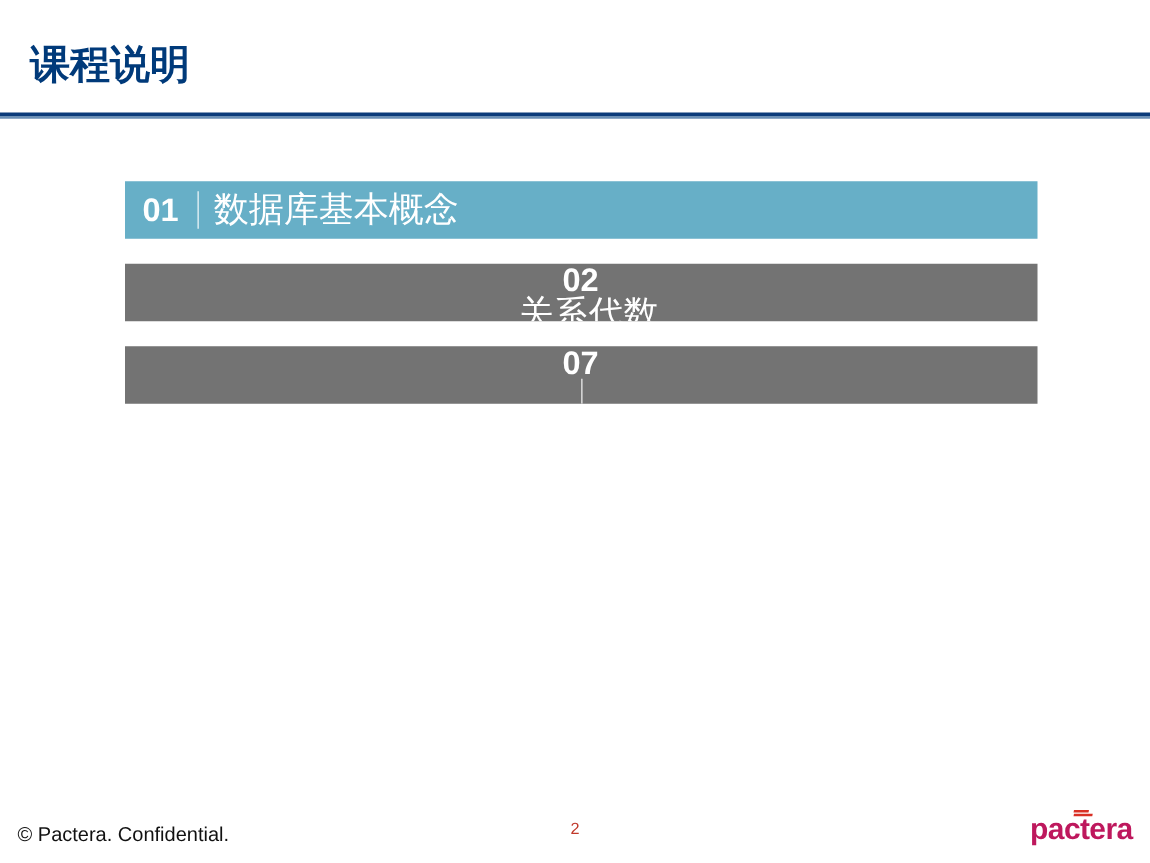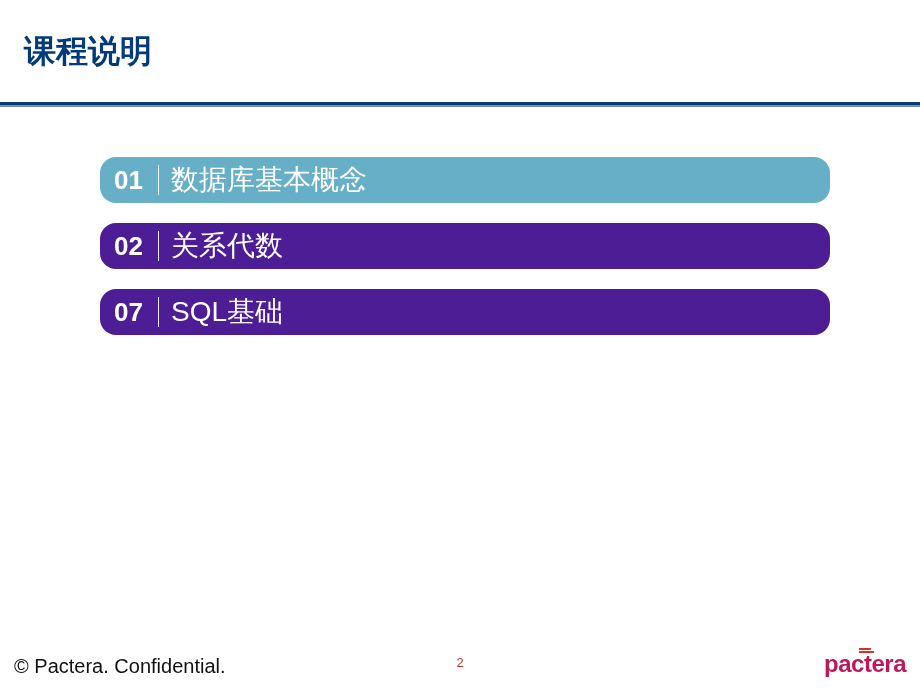--- a/index.html
+++ b/index.html
@@ -8,44 +8,44 @@
       height: 690px;
       background: #ffffff;
       font-family: "Microsoft YaHei", "Segoe UI", Arial, sans-serif;
       position: relative;
       overflow: hidden;
     }
     .slide-title {
       color: #003a7a;
       font-size: 32px;
       font-weight: bold;
-      padding: 30px 0 28px 24px;
+      padding: 30px 0 16px 24px;
     }
     .title-divider {
       height: 5px;
       width: 100%;
       background: linear-gradient(to bottom, #0b3b7a 0%, #0b3b7a 60%, #6b8fb5 61%, #6b8fb5 100%);
       margin-bottom: 50px;
     }
     .toc-list {
       display: flex;
       flex-direction: column;
       gap: 20px;
       padding: 0 90px 0 100px;
     }
     .toc-item {
       display: flex;
       align-items: center;
       height: 46px;
-      border-radius: 16px;
+      border-radius: 0;
       color: #ffffff;
       overflow: hidden;
     }
     .toc-item.active { background: #67afc7; }
-    .toc-item.inactive { background: #4c1d95; }
+    .toc-item.inactive { background: #737373; flex-direction: column; }
     .toc-num {
       font-size: 26px;
       font-weight: bold;
       padding: 0 10px 0 14px;
       min-width: 58px;
       line-height: 1;
     }
     .toc-sep {
       width: 1px;
       height: 30px;
@@ -62,21 +62,21 @@
       bottom: 12px;
       left: 0;
       right: 0;
       height: 36px;
       display: flex;
       align-items: flex-end;
       justify-content: space-between;
       padding: 0 14px 0 14px;
     }
     .footer-left {
-      font-size: 20px;
+      font-size: 16px;
       color: #111;
     }
     .page-number {
       position: absolute;
       bottom: 20px;
       left: 50%;
       transform: translateX(-50%);
       font-size: 13px;
       color: #c0392b;
     }
@@ -126,21 +126,20 @@
     <div class="toc-label">数据库基本概念</div>
   </div>
   <div class="toc-item inactive">
     <div class="toc-num">02</div>
     <div class="toc-sep"></div>
     <div class="toc-label">关系代数</div>
   </div>
   <div class="toc-item inactive">
     <div class="toc-num">07</div>
     <div class="toc-sep"></div>
-    <div class="toc-label">SQL基础</div>
   </div>
 </div>
 
 <div class="page-number">2</div>
 
 <div class="footer">
   <div class="footer-left">© Pactera. Confidential.</div>
   <div class="footer-logo">
     <span class="logo-text">pac</span>
       <span class="logo-t-wrap"><span class="logo-text">t</span><span class="logo-flag">

